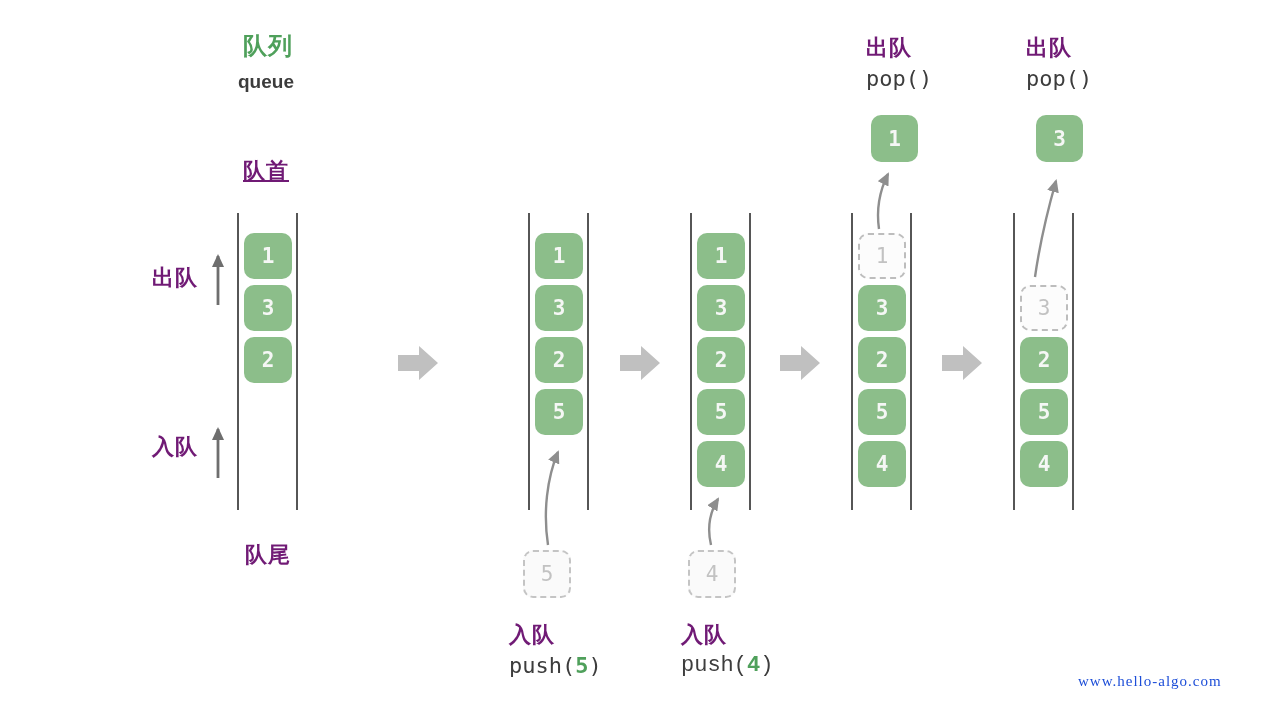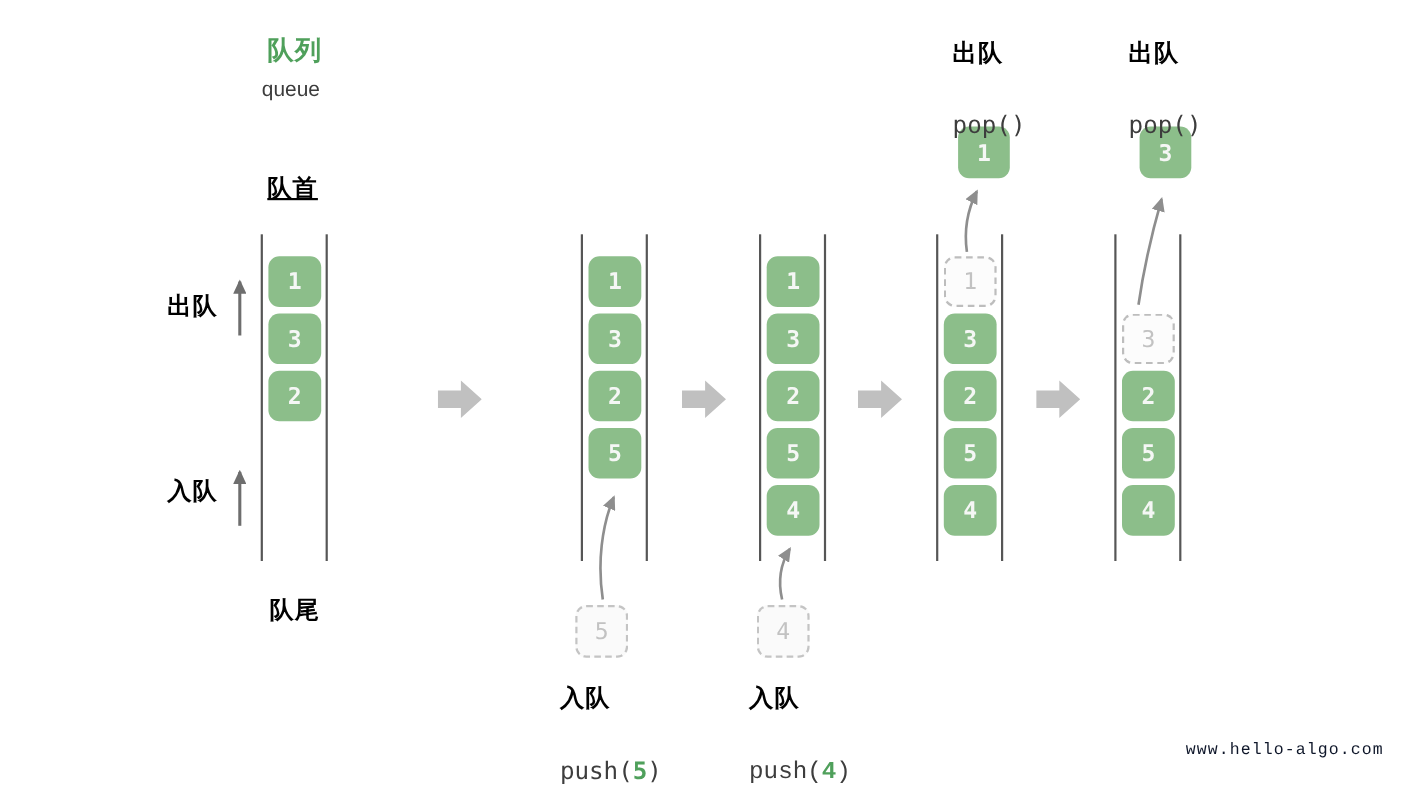--- a/index.html
+++ b/index.html
@@ -4,50 +4,50 @@
 <style>
   html,body{margin:0;padding:0;background:#fff;}
   .canvas{
     position:relative;width:1280px;height:720px;background:#ffffff;overflow:hidden;
     font-family:"Liberation Sans",sans-serif;
     padding-left:16px;
   }
   .abs{position:absolute;}
   .title-zh{font-size:24px;font-weight:700;color:#4FA05B;letter-spacing:1px;}
   .title-en{font-size:19px;color:#3C3C3C;}
-  .zh-label{font-size:22px;font-weight:700;color:#000000;letter-spacing:1px;}
-  .code{font-family:"DejaVu Sans Mono","Liberation Mono",monospace;font-size:22px;color:#3D3D3D;margin-top:36px;}
+  .zh-label{font-size:22px;font-weight:700;color:#701a75;letter-spacing:1px;}
+  .code{font-family:"DejaVu Sans Mono","Liberation Mono",monospace;font-size:22px;color:#3D3D3D;}
   .code .arg{color:#4FA05B;font-weight:700;}
   .vline{position:absolute;top:213px;height:297px;width:2px;background:#565656;}
   .cell{
     position:absolute;width:48px;height:46px;box-sizing:border-box;
     background:#8CBE8A;border-radius:10px;
     color:#F5F7F5;font-weight:700;font-size:21px;
     font-family:"DejaVu Sans Mono","Liberation Mono",monospace;
     display:flex;align-items:center;justify-content:center;
   }
   .cell.ghost{
     background:#FCFCFC;border:2px dashed #BDBDBD;color:#C2C2C2;font-weight:400;
   }
   .cell.out{width:47px;height:47px;}
   .cell.pending{width:48px;height:48px;background:#FAFAFA;border:2px dashed #C4C4C4;color:#C2C2C2;font-weight:400;}
   .watermark{
-    font-family:Liberation Mono, monospace;
-    font-size:15px;color:#0f172a;letter-spacing:1px;
+    font-family:Liberation Serif, serif;
+    font-size:15px;color:#1d4ed8;letter-spacing:1px;
   }
   .overlay{position:absolute;left:0;top:0;width:1280px;height:720px;pointer-events:none;}
   .block-arrow{position:absolute;width:40px;height:36px;}
 </style>
 </head>
 <body>
 
 <div class="canvas">
 
   <div class="abs title-zh" style="left:243px;top:30px;">队列</div>
-  <div class="abs title-en" style="left:238px;top:71px;">queue</div>
+  <div class="abs title-en" style="left:238px;top:71px;font-weight:bold;">queue</div>
 
   <div class="abs zh-label" style="left:243px;top:156px;text-decoration:underline;">队首</div>
   <div class="abs zh-label" style="left:245px;top:540px;">队尾</div>
   <div class="abs zh-label" style="left:152px;top:263px;">出队</div>
   <div class="abs zh-label" style="left:152px;top:432px;">入队</div>
 
   <div class="vline" style="left:237px;"></div>
   <div class="vline" style="left:296px;"></div>
   <div class="vline" style="left:528px;"></div>
   <div class="vline" style="left:587px;"></div>

